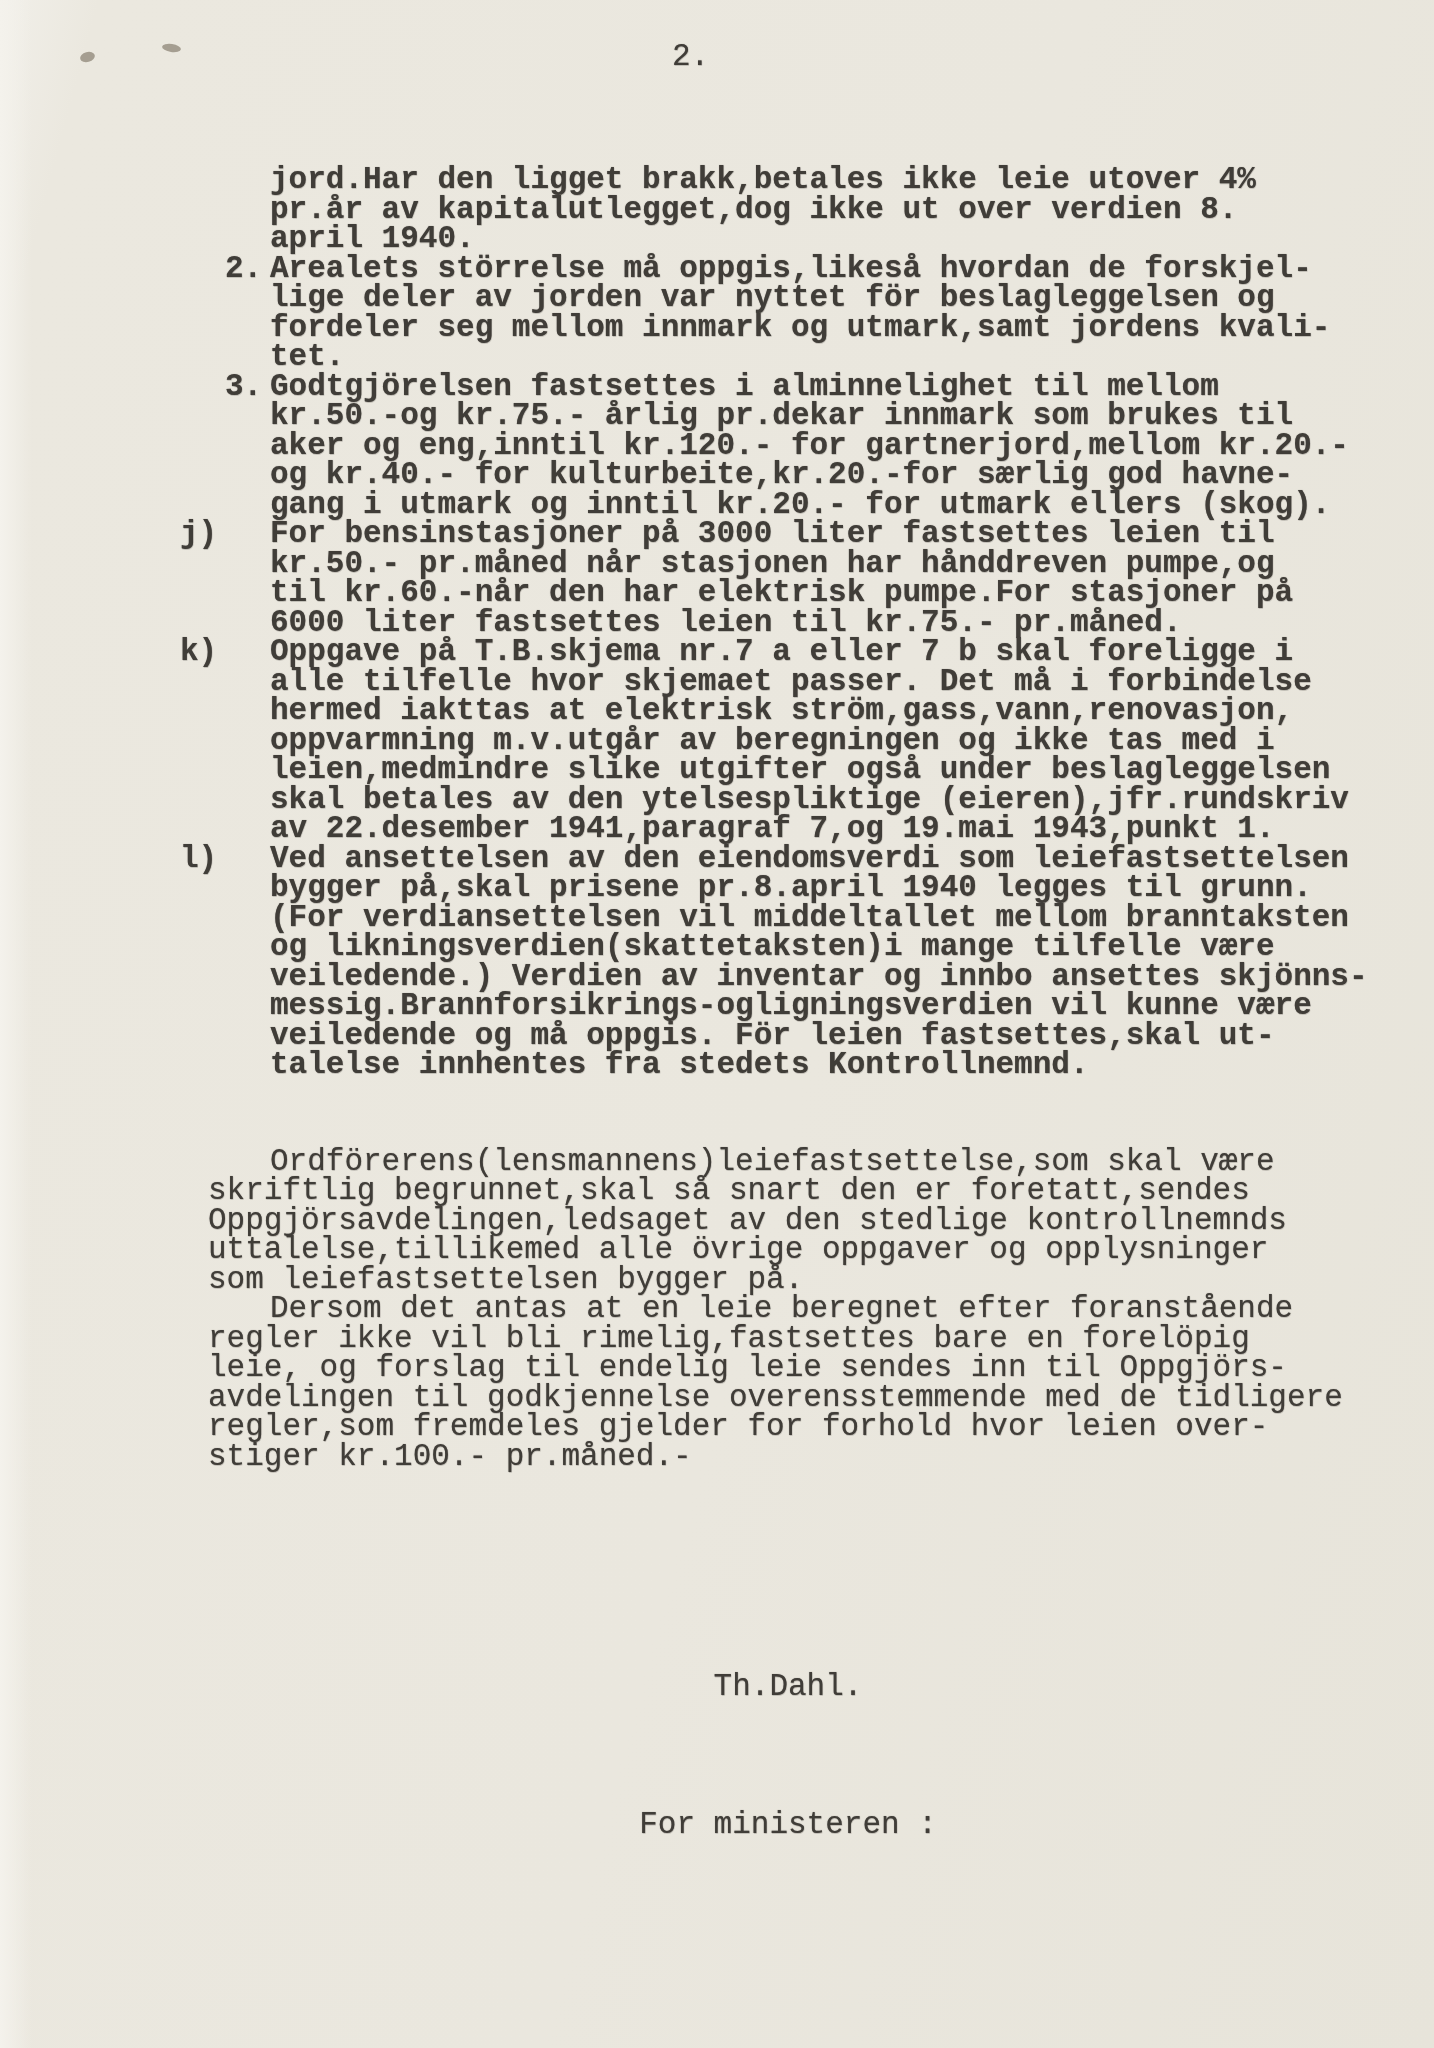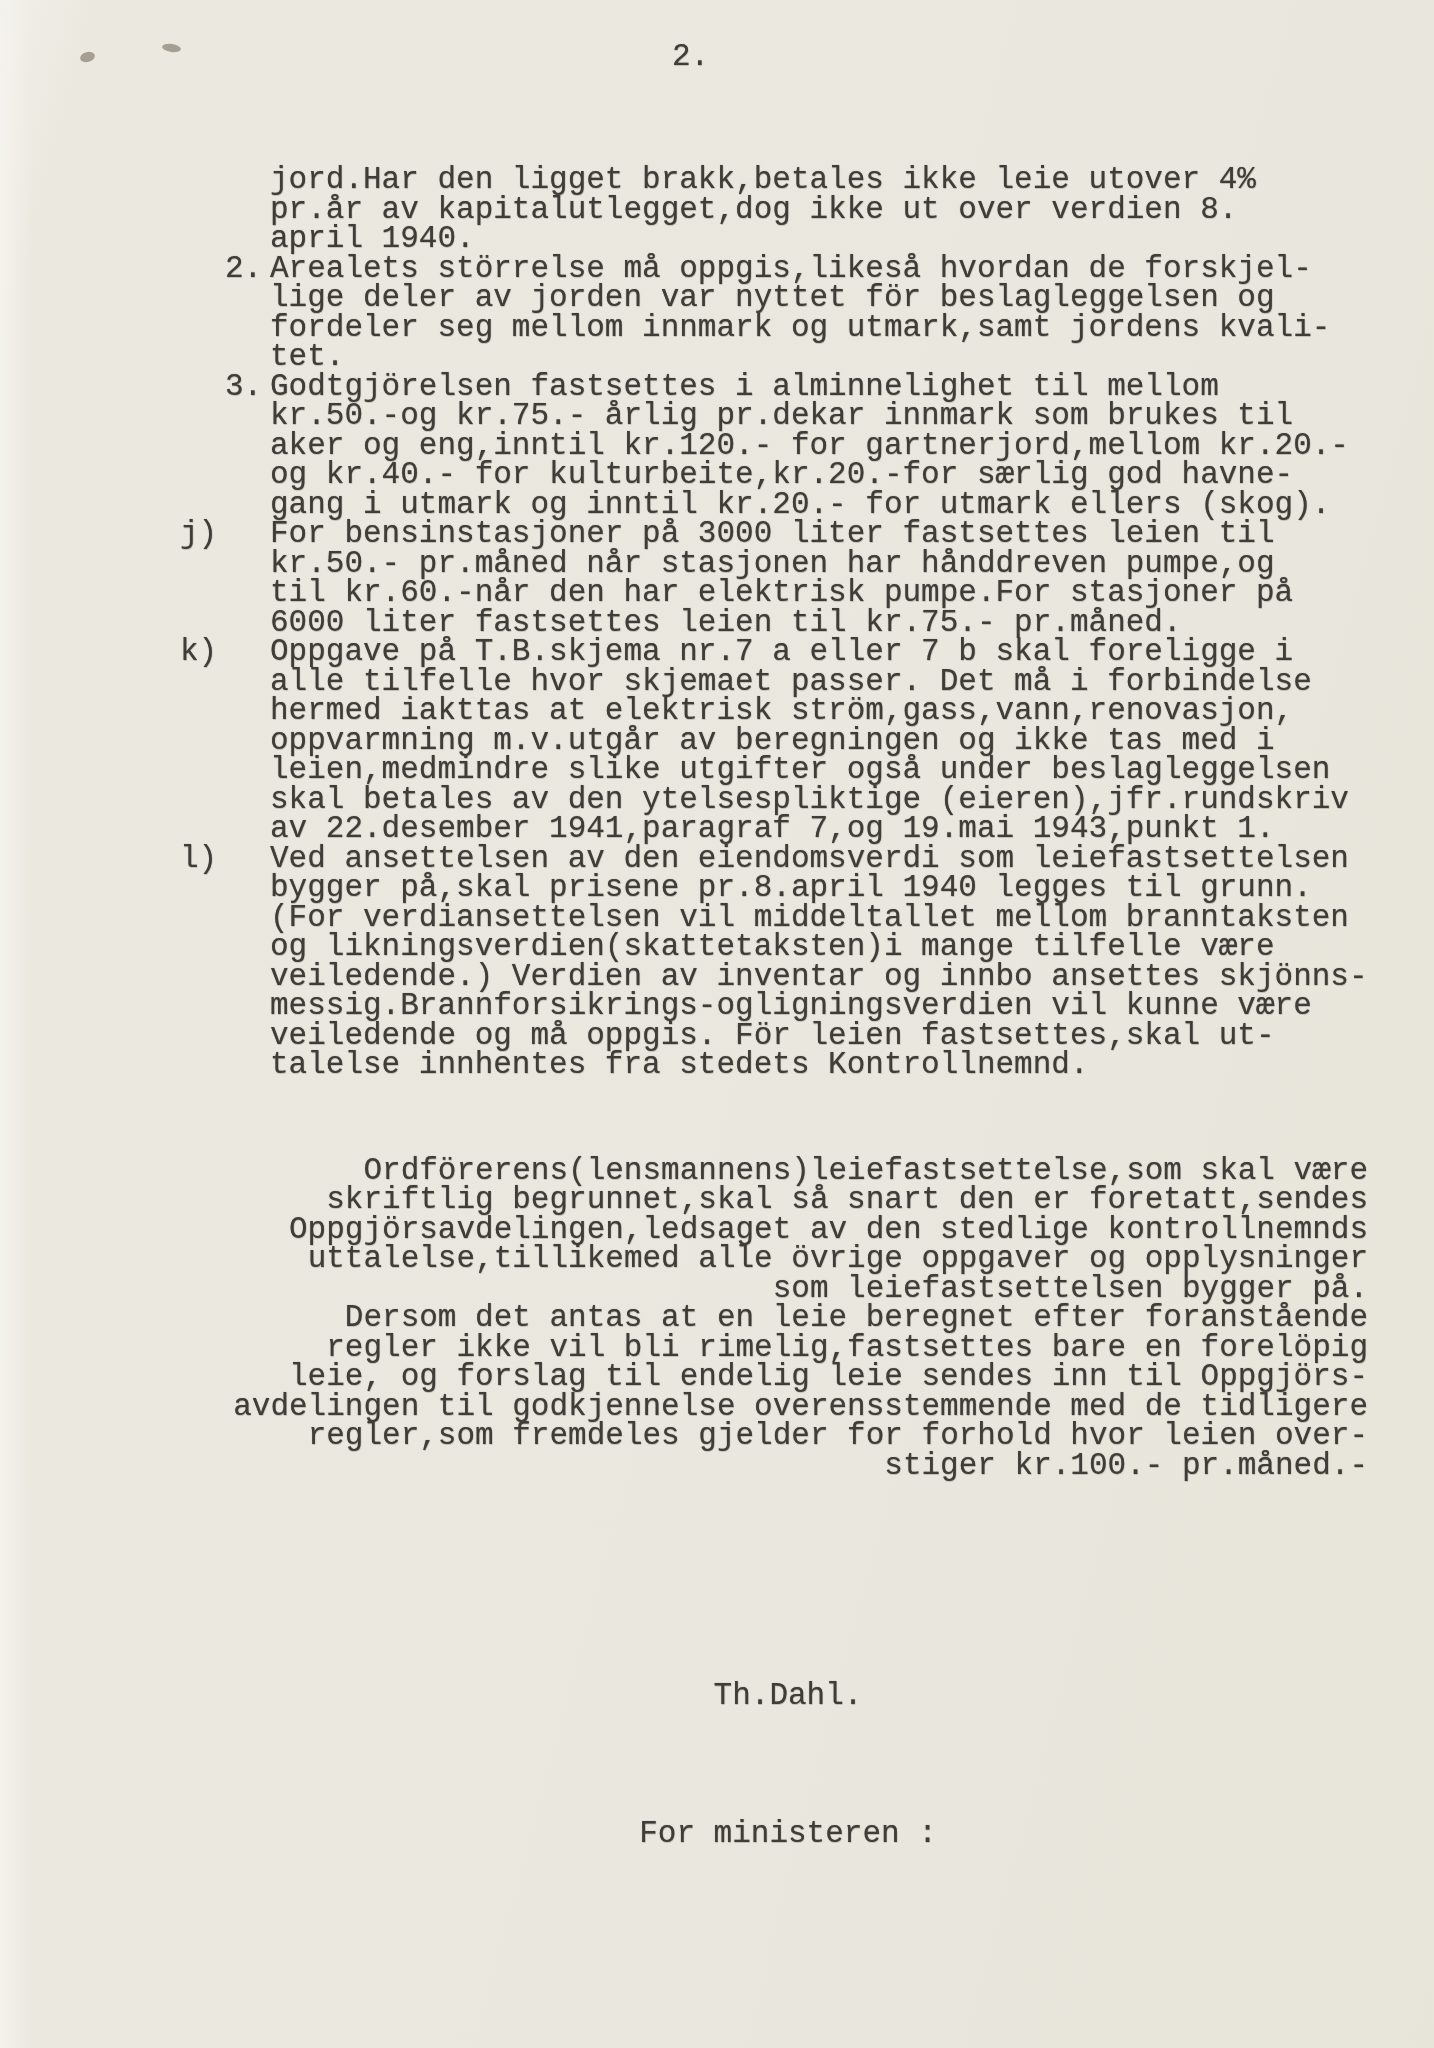--- a/index.html
+++ b/index.html
@@ -20,25 +20,25 @@
   .smudge.s1{left:80px;top:52px;width:15px;height:10px;transform:rotate(-15deg);}
   .smudge.s2{left:162px;top:44px;width:19px;height:8px;transform:rotate(8deg);}
   .ink{
     font-size:31px;
     line-height:29.5px;
     white-space:pre;
     text-shadow:0 0 1px rgba(64,61,56,.55), .5px .5px 0 rgba(64,61,56,.18);
   }
   .page-number{position:absolute;left:672px;top:42px;}
   .text-column{position:absolute;left:208px;top:106px;width:1160px;}
-  .item{position:relative;margin-left:62px;}
+  .item{position:relative;margin-left:62px;font-weight:bold;}
   .item .label{position:absolute;top:0;}
   .label-num{left:-45px;}
   .label-let{left:-90px;}
-  .paras{margin-top:17px;text-align:right;}
+  .paras{margin-top:8px;}
   .para .line.first{padding-left:62px;}
   .closing{margin-top:42px;width:100%;text-align:center;line-height:46px;}
   .closing div{margin:0;}
 </style>
 </head>
 <body>
 
 <div class="page">
   <div class="left-edge"></div>
   <div class="smudge s1"></div>

